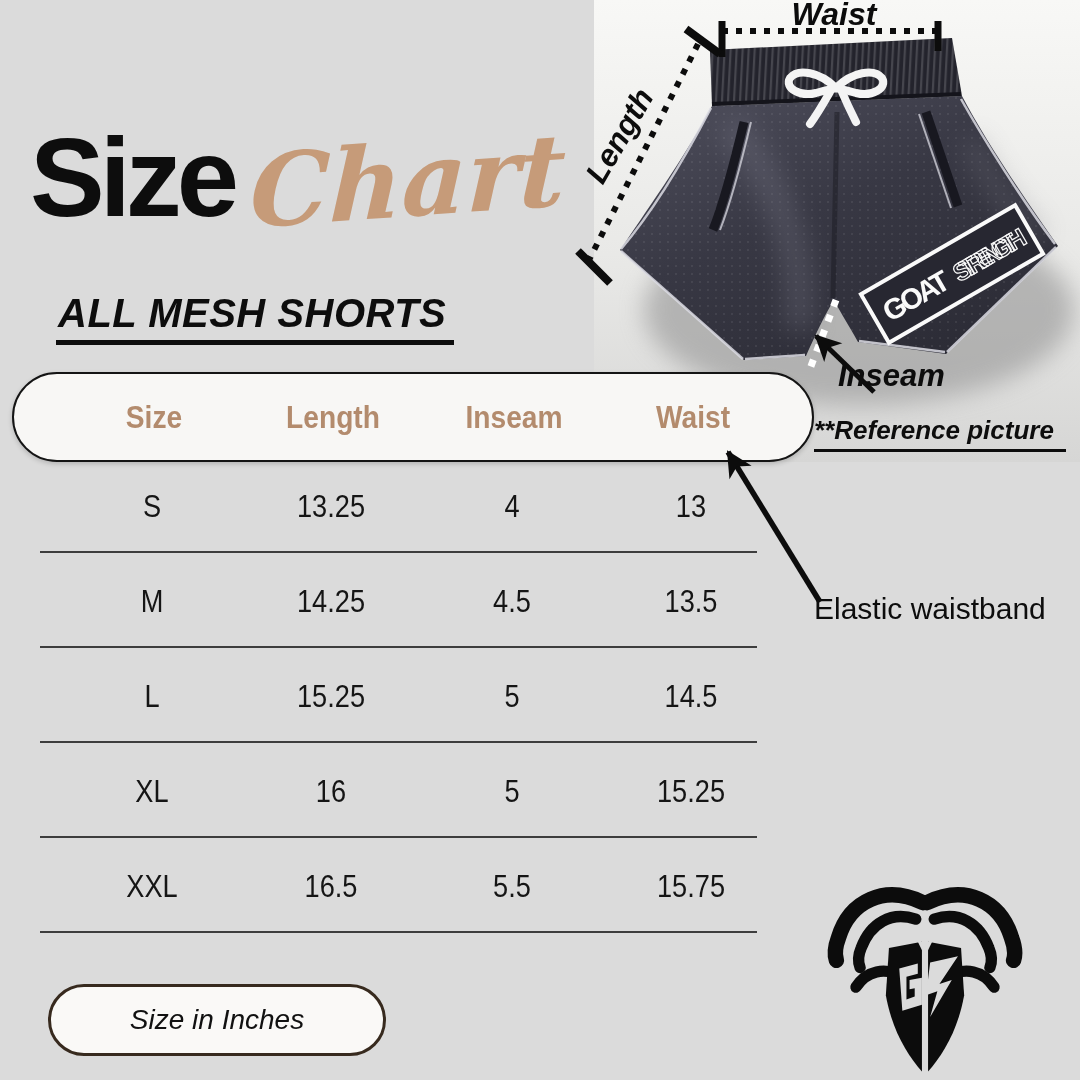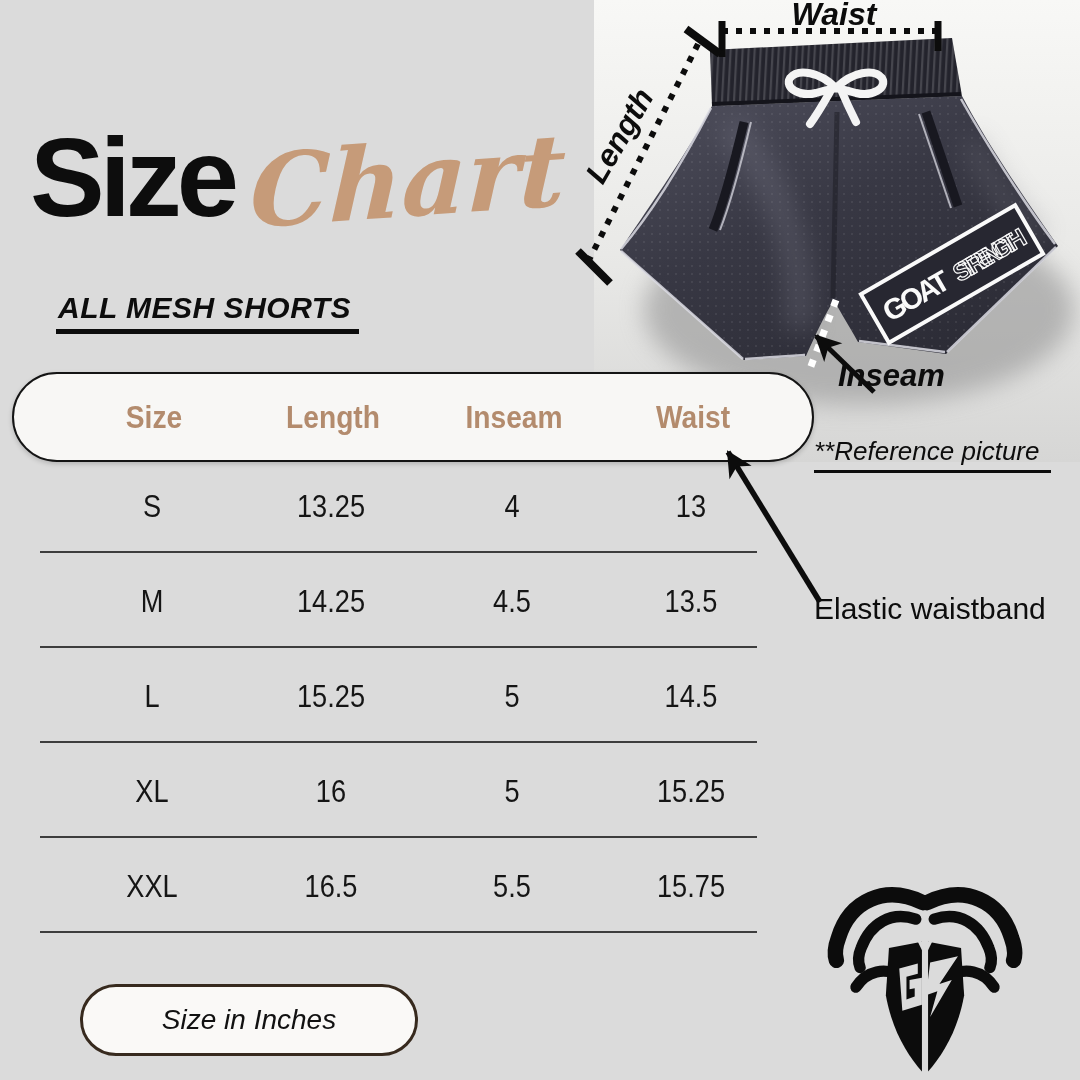--- a/index.html
+++ b/index.html
@@ -14,40 +14,40 @@
   .waist-label{left:160px;top:-4px;width:160px;text-align:center;font-size:32px;}
   .length-label{left:-34px;top:118px;width:120px;text-align:center;font-size:31px;
     transform:rotate(-60deg);transform-origin:center;}
   .inseam-label{left:244px;top:358px;font-size:31px;}
   
   .big-title{position:absolute;left:30px;top:116px;display:flex;align-items:baseline;}
   .title-black{font-size:112px;font-weight:bold;letter-spacing:-5px;color:#0d0d0d;line-height:1.1;}
   .title-accent{font-family:"DejaVu Serif",serif;font-style:italic;font-weight:bold;
     font-size:100px;color:#c69b79;margin-left:16px;display:inline-block;
     transform:rotate(-4deg) skewX(-6deg);line-height:1.1;}
-  .subtitle{position:absolute;left:56px;top:291px;font-size:30px;font-weight:bold;font-style:italic;
+  .subtitle{position:absolute;left:56px;top:291px;font-size:40px;font-weight:bold;font-style:italic;
     color:#0d0d0d;border-bottom:5px solid #0d0d0d;padding:0 8px 4px 2px;letter-spacing:0.5px;}
   
   .header-pill{position:absolute;left:12px;top:372px;width:798px;height:86px;
     background:#f8f7f5;border:2.5px solid #141414;border-radius:46px;
     box-shadow:0 2px 5px rgba(0,0,0,0.18);z-index:2;}
   .header-pill span{position:absolute;top:50%;transform:translate(-50%,-50%) scaleX(0.88);
     font-weight:bold;font-size:32px;color:#b38b6d;white-space:nowrap;}
   .rows{position:absolute;left:12px;top:458px;width:798px;}
   .row{position:relative;height:95px;}
   .row span{position:absolute;top:50%;transform:translate(-50%,-50%) scaleX(0.85);
     font-size:32px;color:#151515;white-space:nowrap;}
   .c1{left:140px;} .c2{left:319px;} .c3{left:500px;} .c4{left:679px;}
   .divider{position:absolute;left:28px;right:53px;bottom:0;border-bottom:2px solid #3d3d3d;}
   
-  .refnote{position:absolute;left:814px;top:436px;font-size:26px;font-weight:normal;font-style:italic;
+  .refnote{position:absolute;left:814px;top:415px;font-size:26px;font-weight:bold;font-style:italic;
     color:#0d0d0d;border-bottom:3px solid #0d0d0d;padding:0 12px 3px 0;white-space:nowrap;}
   .elastic{position:absolute;left:814px;top:592px;font-size:30px;font-weight:normal;color:#0d0d0d;white-space:nowrap;}
   
-  .units-pill{position:absolute;left:80px;top:984px;width:332px;height:66px;background:#faf9f7;
+  .units-pill{position:absolute;left:48px;top:984px;width:332px;height:66px;background:#faf9f7;
     border:3px solid #372a1e;border-radius:36px;display:flex;align-items:center;justify-content:center;
     font-style:italic;font-size:28px;color:#111;}
   
   .arrows{position:absolute;left:0;top:0;width:1080px;height:1080px;pointer-events:none;z-index:5;}
   .goat-logo{position:absolute;left:822px;top:880px;width:206px;height:206px;}
 </style>
 </head>
 <body>
 
 <div class="page">

